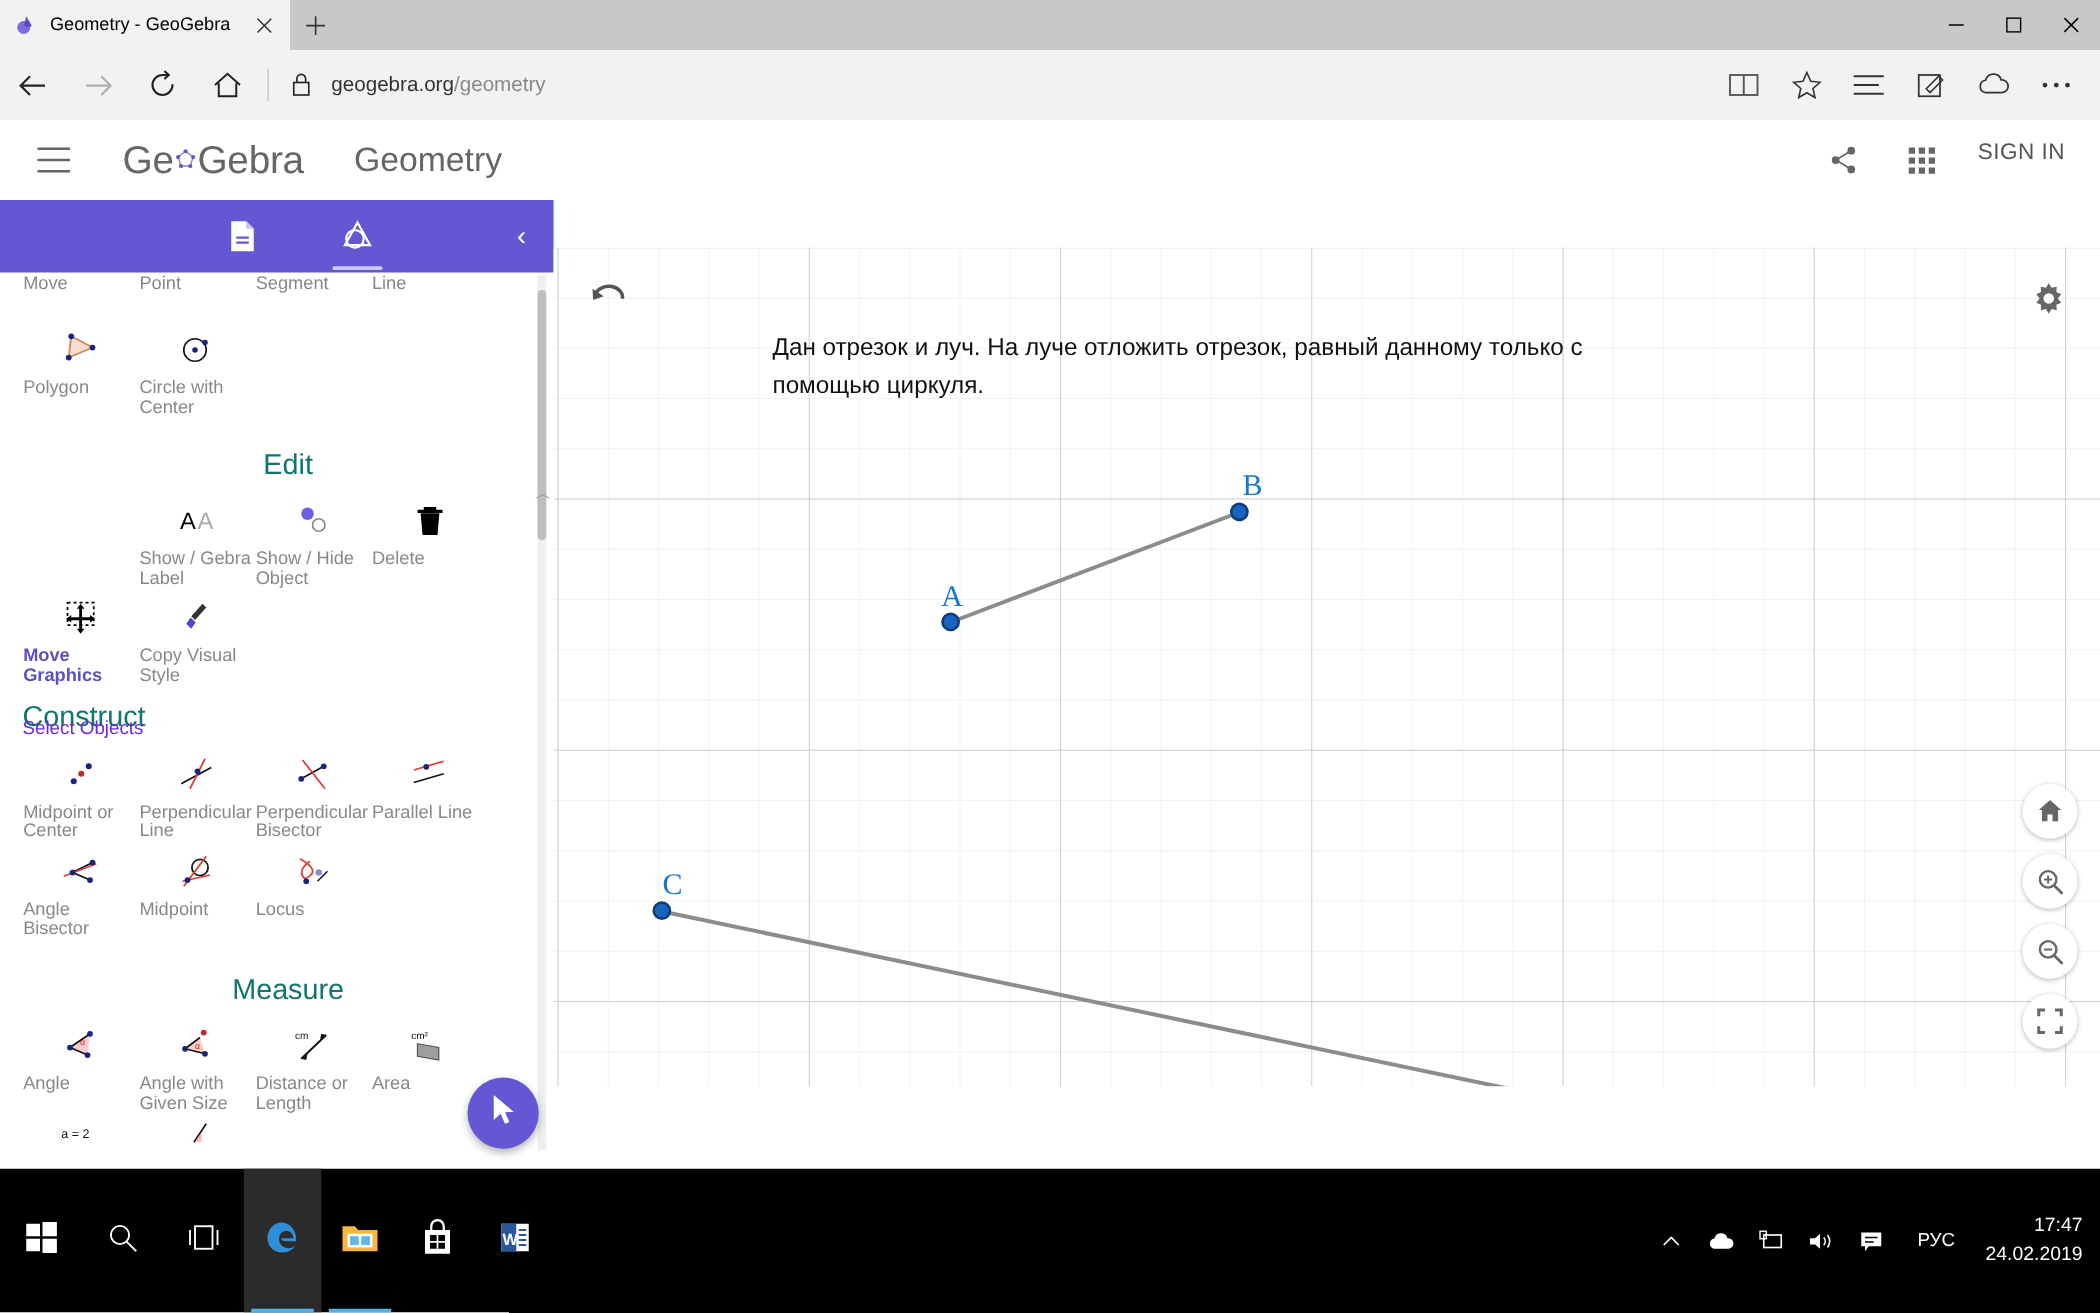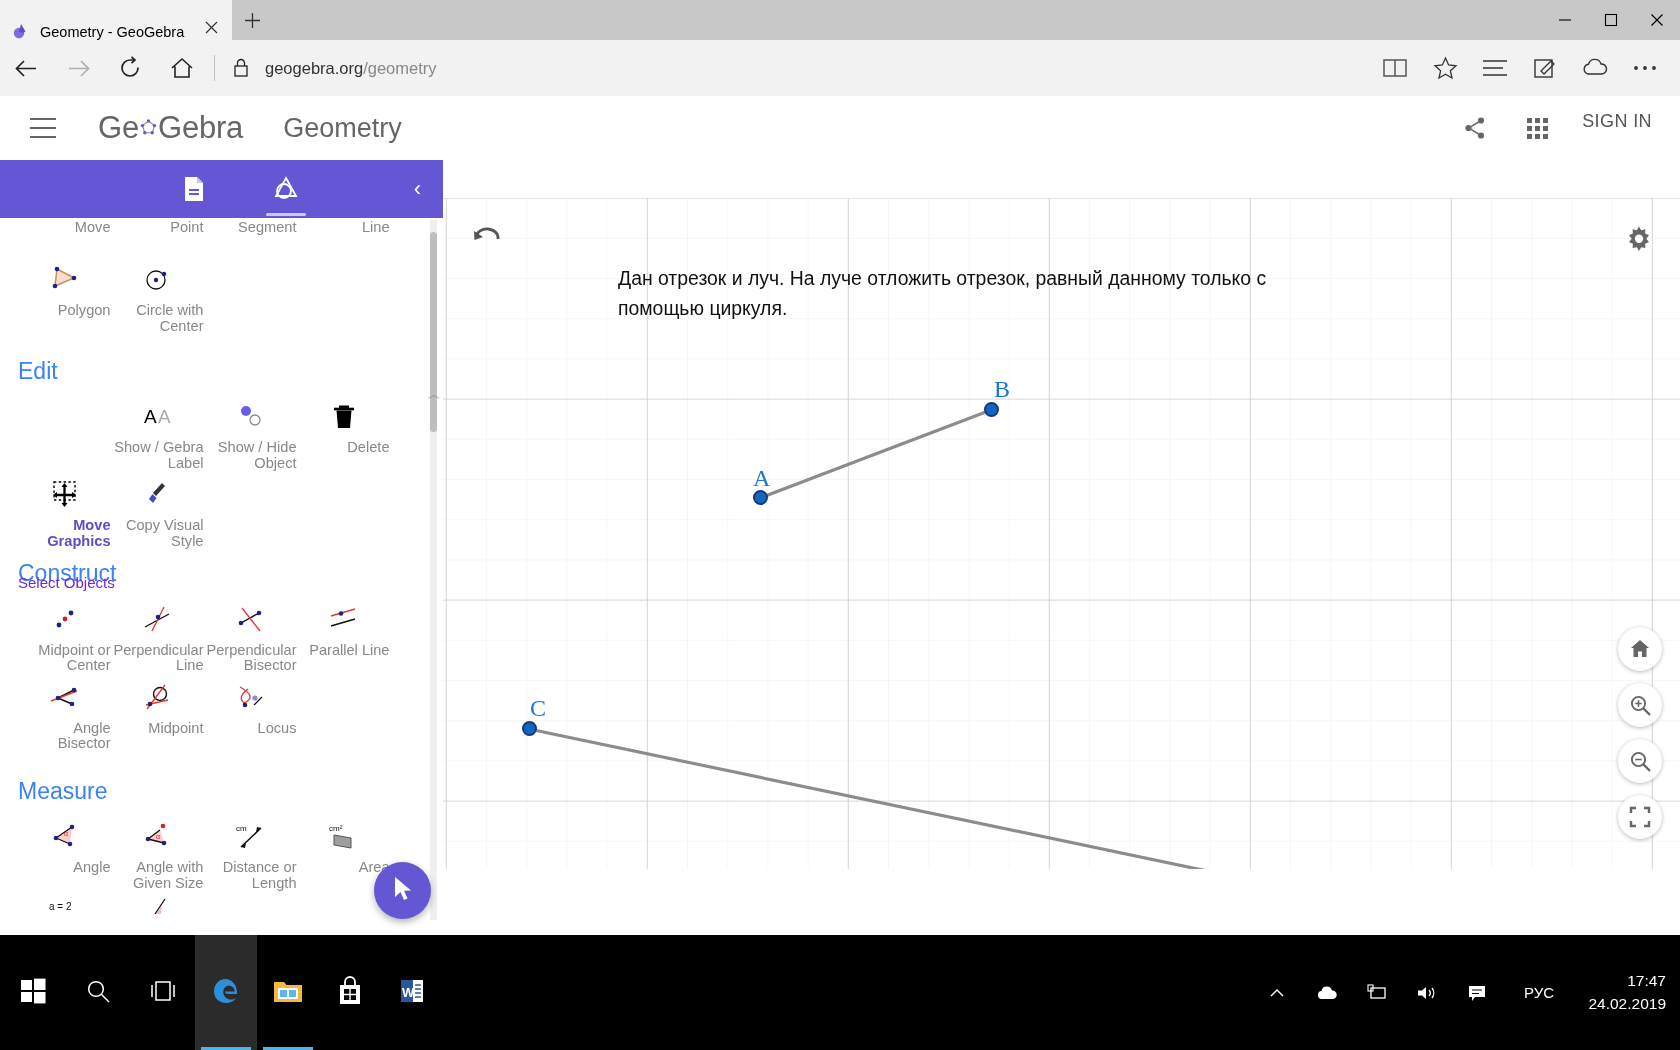--- a/index.html
+++ b/index.html
@@ -10,21 +10,21 @@
   }
   #app { position: relative; width: 1680px; height: 1050px; }
 
   
   .browser-tabstrip {
     position: absolute; top: 0; left: 0; width: 1680px; height: 40px;
     background: #c8c8c8;
   }
   .tab {
     position: absolute; top: 0; left: 0; width: 232px; height: 40px;
-    background: #f2f2f2; display: flex; align-items: flex-end; padding: 0 8px 0 12px;
+    background: #f2f2f2; display: flex; align-items: center; padding: 0 8px 0 12px;
   }
   .tab-favicon { width: 18px; height: 18px; flex: 0 0 18px; position: relative; }
   .tab-title {
     flex: 1; font-size: 14.5px; color: #000; white-space: nowrap;
     overflow: hidden; margin-left: 10px;
   }
   .tab-close {
     width: 26px; height: 26px; flex: 0 0 26px;
     display: flex; align-items: center; justify-content: center;
     font-size: 18px; color: #333; font-weight: 300;
@@ -109,35 +109,35 @@
   }
   .sb-collapse {
     margin-left: auto; margin-right: 22px; color: #fff;
     font-size: 22px; line-height: 1;
   }
   .tools-scroll {
     position: absolute; top: 58px; left: 0; width: 443px; height: 717px;
     overflow: hidden;
   }
   .tool-section-title {
-    font-size: 23px; color: #3b82f6; margin: 24px 0 8px 18px;
+    font-size: 23px; color: #0f766e; margin: 24px 0 8px 18px; text-align: center;
   }
   .tool-grid {
     display: grid; grid-template-columns: repeat(4, 93px); padding-left: 18px;
   }
   .tool-cell {
     width: 93px; min-height: 78px; display: flex; flex-direction: column;
     align-items: center; padding-top: 6px;
   }
   .tool-icon {
     width: 40px; height: 36px; display: flex; align-items: center;
     justify-content: center; margin-bottom: 5px;
   }
   .tool-label {
-    font-size: 14.6px; color: #888; text-align: right; line-height: 1.07;
+    font-size: 14.6px; color: #888; text-align: left; line-height: 1.07;
     width: 92px;
   }
   .tool-cell.selected .tool-label { color: #5b4fc4; font-weight: bold; }
   .scroll-track {
     position: absolute; right: 6px; top: 60px; width: 7px; height: 700px;
     background: #efefef;
   }
   .scroll-thumb {
     position: absolute; right: 6px; top: 72px; width: 7px; height: 200px;
     background: #bdbdbd; border-radius: 4px;
@@ -197,21 +197,21 @@
     justify-content: center; position: relative;
   }
   .tb-item.app { width: 62px; }
   .tb-item.active { background: #2b2b2b; }
   .tb-item.active::after, .tb-item.run::after {
     content: ""; position: absolute; bottom: 0; left: 6px; right: 6px;
     height: 3px; background: #4ab4f0;
   }
   .tray {
     position: absolute; right: 0; top: 0; height: 115px;
-    display: flex; align-items: center; padding-right: 14px; gap: 12px;
+    display: flex; align-items: center; padding-right: 14px; gap: 2px;
   }
   .tray-icon {
     width: 38px; height: 115px; display: flex; align-items: center;
     justify-content: center; color: #fff;
   }
   .tray-lang { color: #fff; font-size: 15px; padding: 0 16px; }
   .tray-clock {
     color: #fff; font-size: 15.5px; text-align: right; line-height: 1.45;
     padding-left: 6px; min-width: 84px;
   }

